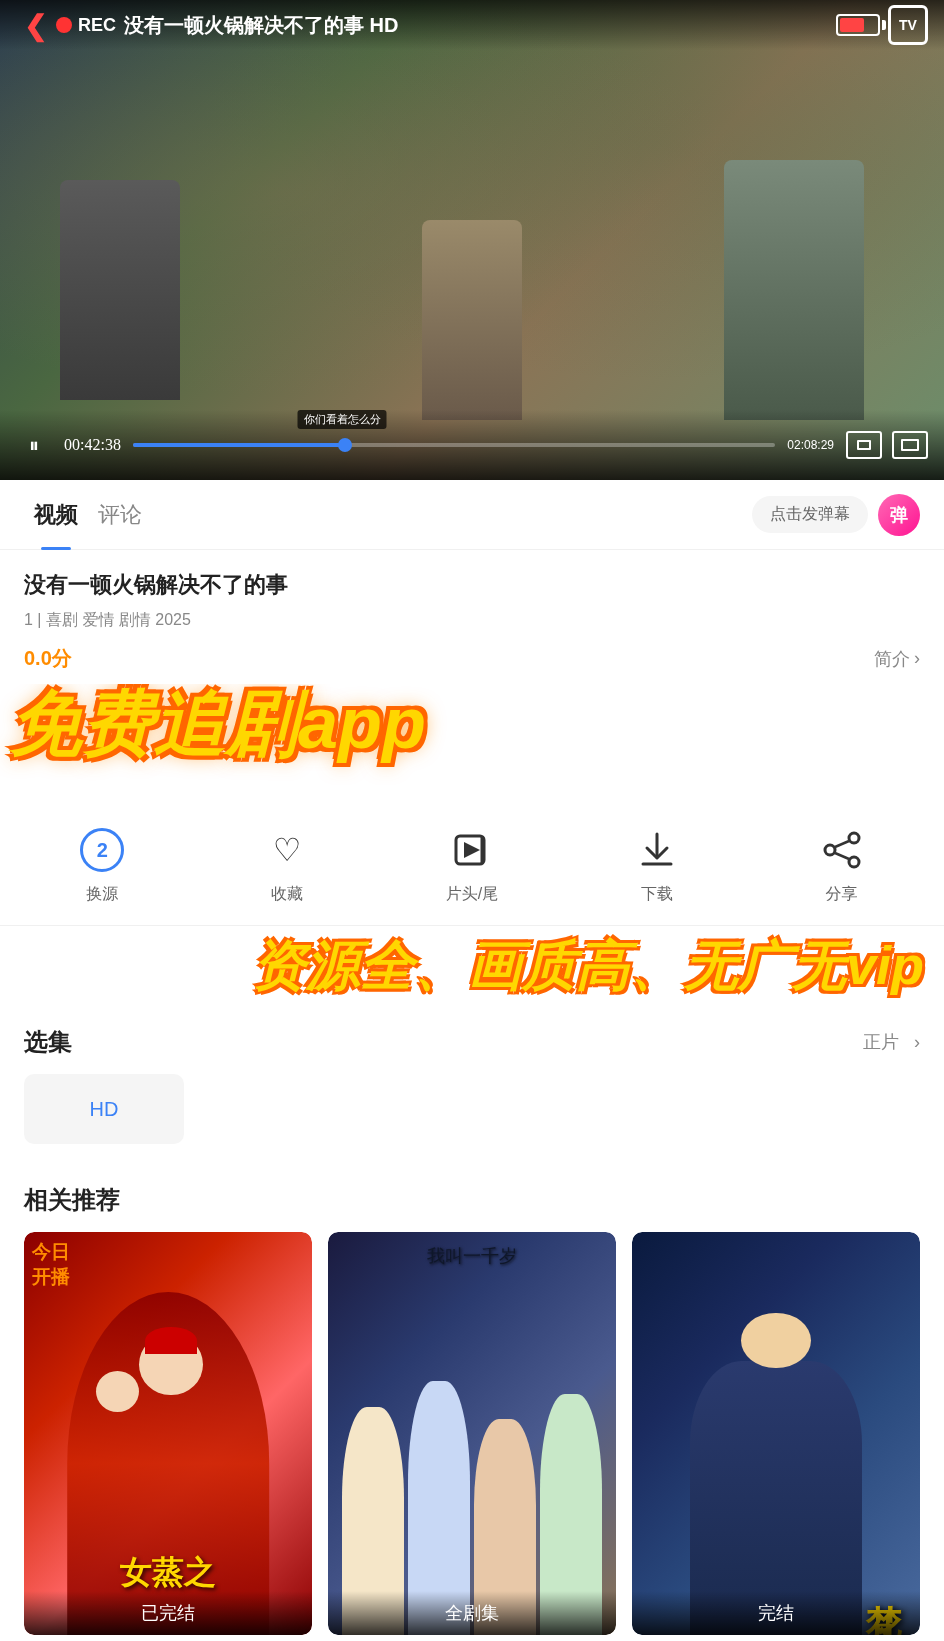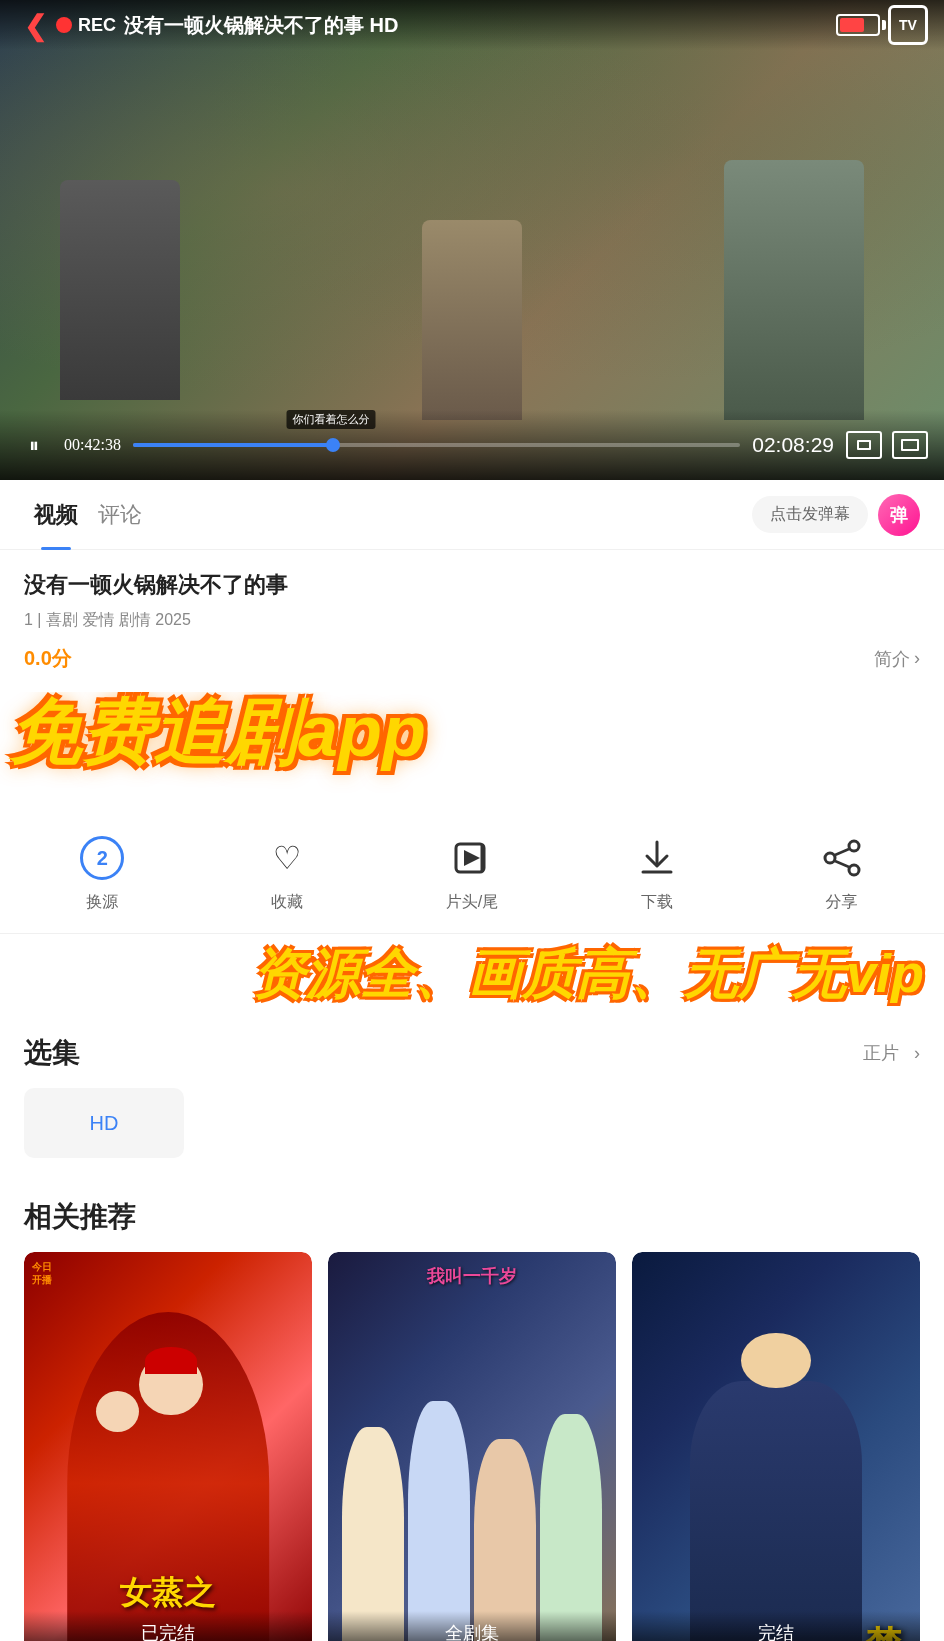--- a/index.html
+++ b/index.html
@@ -219,21 +219,21 @@
       background: rgba(0,0,0,0.7);
       color: white;
       font-size: 11px;
       padding: 2px 6px;
       border-radius: 3px;
       white-space: nowrap;
     }
 
     .time-total {
       color: white;
-      font-size: 21px;
+      font-size: 12px;
       white-space: nowrap;
     }
 
     .fullscreen-btns {
       display: flex;
       gap: 10px;
     }
     .fullscreen-btn {
       width: 36px;
       height: 28px;
@@ -333,21 +333,21 @@
     .video-meta {
       font-size: 16px;
       color: #888;
       margin-bottom: 14px;
     }
 
     .video-stats {
       display: flex;
       align-items: center;
       justify-content: space-between;
-      margin-bottom: 10px;
+      margin-bottom: 2px;
     }
 
     .score-text {
       font-size: 20px;
       color: #ff8c00;
       font-weight: bold;
     }
 
     .intro-link {
       font-size: 18px;
@@ -439,21 +439,21 @@
     }
 
     .section-header {
       display: flex;
       align-items: center;
       justify-content: space-between;
       margin-bottom: 16px;
     }
 
     .section-title {
-      font-size: 28px;
+      font-size: 24px;
       font-weight: bold;
       color: #222;
     }
 
     .section-link {
       font-size: 18px;
       color: #888;
       display: flex;
       align-items: center;
       gap: 15px;
@@ -570,21 +570,21 @@
       width: 24%;
       height: 16%;
       background: #f0d0a0;
       border-radius: 50%;
     }
 
     .today-badge {
       position: absolute;
       top: 8px;
       left: 8px;
-      font-size: 10px;
+      font-size: 19px;
       color: #ff8c00;
       font-weight: bold;
       line-height: 1.3;
       font-family: Liberation Serif, serif;
     }
   </style>
 </head>
 <body>
 
 <div class="bg-overlay"></div>
@@ -770,21 +770,21 @@
           <div style="position:absolute; bottom:0; left:0; right:0; height:90%; overflow:hidden;">
 
             <div class="figure-group">
               <div class="figure-person fp1"></div>
               <div class="figure-person fp2"></div>
               <div class="figure-person fp3"></div>
               <div class="figure-person fp4"></div>
             </div>
           </div>
 
-          <div style="position:absolute; top:12px; left:50%; transform:translateX(-50%); font-size:18px; font-weight:bold; color:#ec4899; text-align:center; white-space:nowrap; text-shadow:1px 1px 3px rgba(0,0,0,0.8);">我叫一千岁</div>
+          <div style="position:absolute; top:12px; left:50%; transform:translateX(-50%); font-size:18px; font-weight:normal; color:#0f172a; text-align:center; white-space:nowrap; text-shadow:1px 1px 3px rgba(0,0,0,0.8);">我叫一千岁</div>
           <div class="poster-bottom-label">全剧集</div>
         </div>
       </div>
 
       <div class="recommend-item">
         <div class="recommend-poster">
           <div class="poster-bg-3"></div>
           <div style="position:absolute; bottom:0; left:0; right:0; height:85%; overflow:hidden;">
             <div class="figure-warrior"></div>
             <div class="figure-warrior-head"></div>

